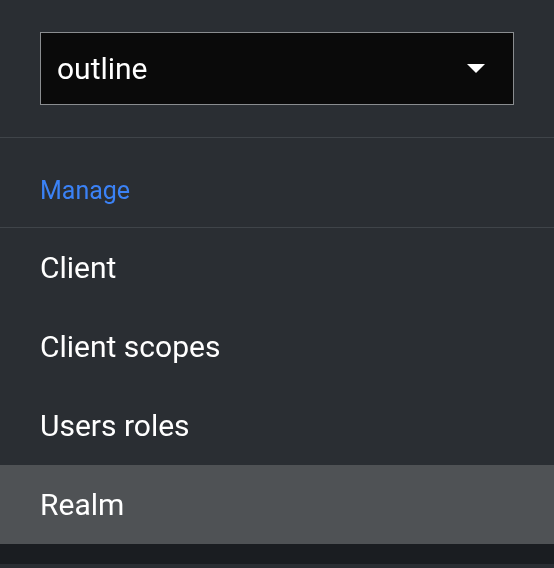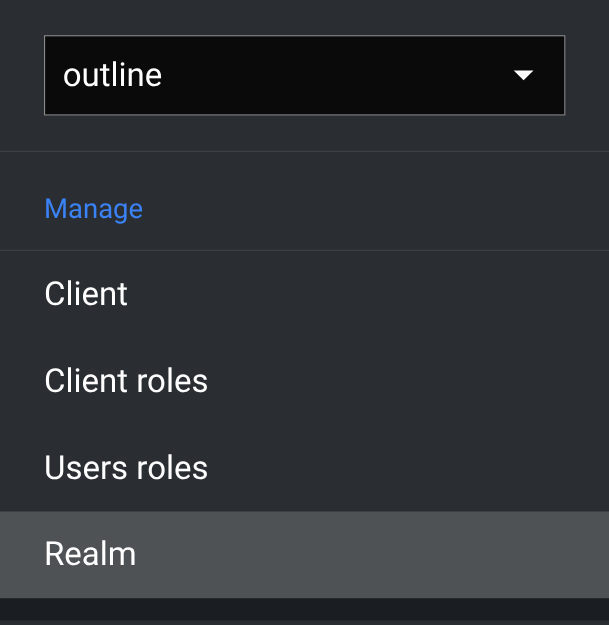--- a/index.html
+++ b/index.html
@@ -70,18 +70,18 @@
 <div class="top-section">
   <div class="realm-selector">
     <span class="realm-selector-text">outline</span>
     <span class="caret-down"></span>
   </div>
 </div>
 
 <div class="nav-section">
   <div class="nav-header">Manage</div>
   <div class="nav-item">Client</div>
-  <div class="nav-item">Client roles</div>
+  <div class="nav-item">Client scopes</div>
   <div class="nav-item">Users roles</div>
   <div class="nav-item active">Realm</div>
 </div>
 
 <div class="bottom-space"></div>
 
 </body></html>

